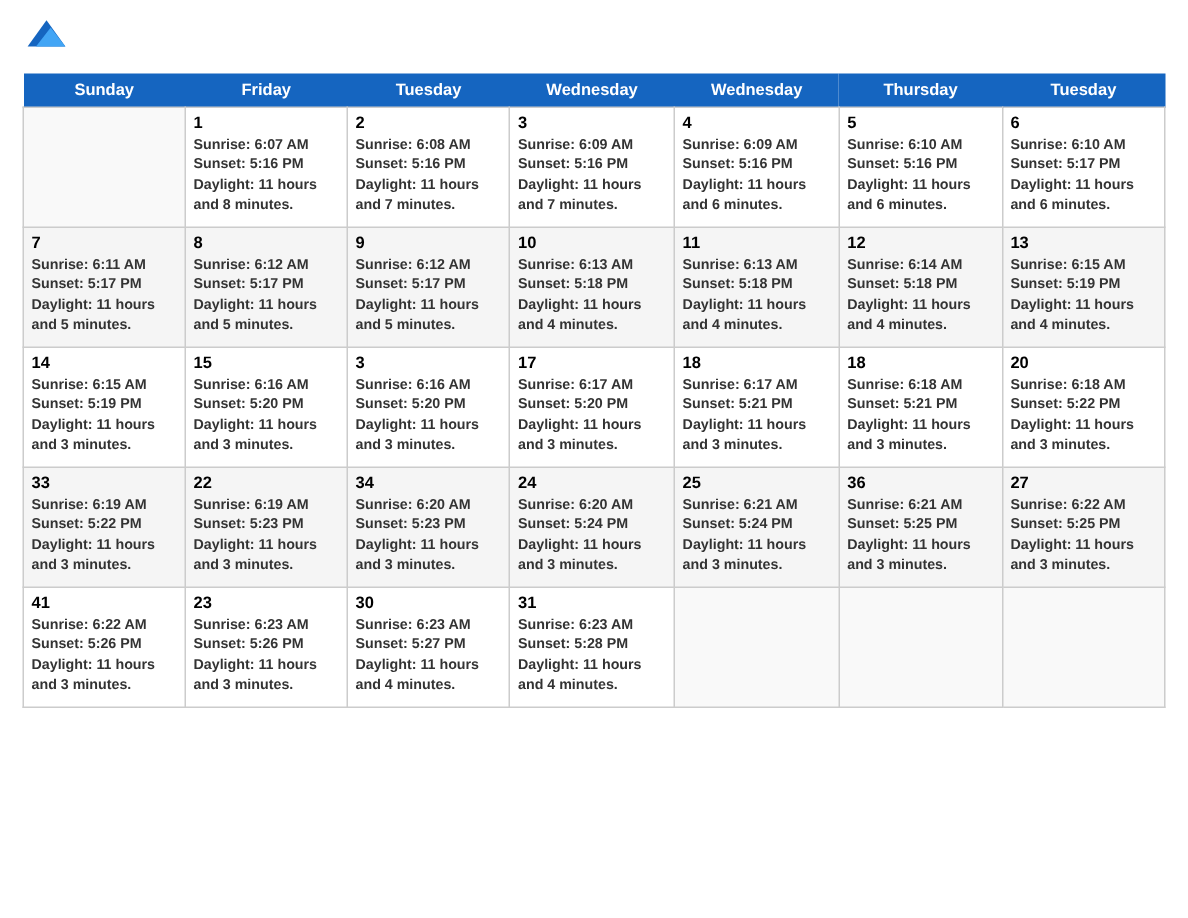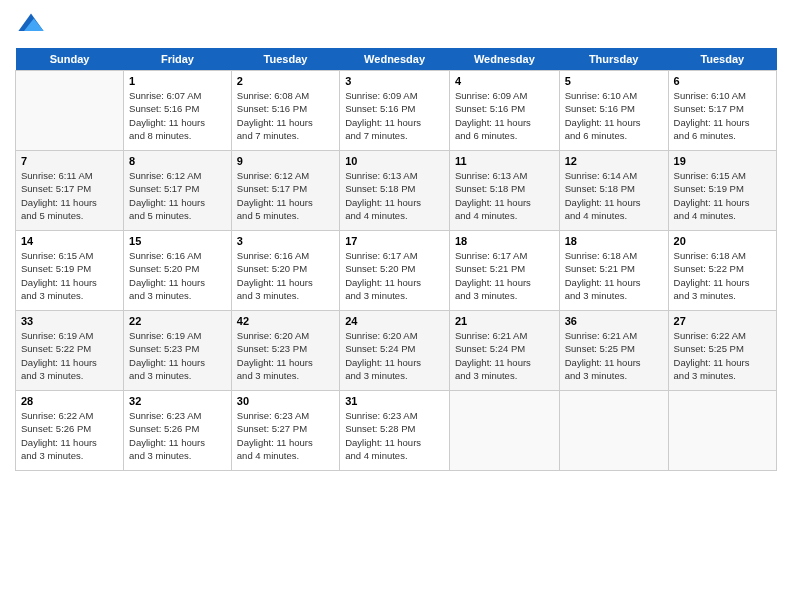--- a/index.html
+++ b/index.html
@@ -73,20 +73,21 @@
     .day-num {
       font-weight: bold;
       font-size: 11px;
       margin-bottom: 2px;
       display: block;
     }
     .day-info {
       color: #333;
       font-size: 9.5px;
       line-height: 1.4;
+      font-weight: bold;
     }
     .empty-cell {
       background: #f9f9f9;
     }
     tbody tr:nth-child(odd) td { background: #fff; }
     tbody tr:nth-child(even) td { background: #f5f5f5; }
     .empty-cell { background: #f9f9f9 !important; }
   </style>
 </head>
 <body>
@@ -172,21 +173,21 @@
           </td>
           <td>
             <span class="day-num">11</span>
             <div class="day-info">Sunrise: 6:13 AM<br>Sunset: 5:18 PM<br>Daylight: 11 hours<br>and 4 minutes.</div>
           </td>
           <td>
             <span class="day-num">12</span>
             <div class="day-info">Sunrise: 6:14 AM<br>Sunset: 5:18 PM<br>Daylight: 11 hours<br>and 4 minutes.</div>
           </td>
           <td>
-            <span class="day-num">19</span>
+            <span class="day-num">13</span>
             <div class="day-info">Sunrise: 6:15 AM<br>Sunset: 5:19 PM<br>Daylight: 11 hours<br>and 4 minutes.</div>
           </td>
         </tr>
         <tr>
           <td>
             <span class="day-num">14</span>
             <div class="day-info">Sunrise: 6:15 AM<br>Sunset: 5:19 PM<br>Daylight: 11 hours<br>and 3 minutes.</div>
           </td>
           <td>
             <span class="day-num">15</span>
@@ -216,47 +217,47 @@
         <tr>
           <td>
             <span class="day-num">33</span>
             <div class="day-info">Sunrise: 6:19 AM<br>Sunset: 5:22 PM<br>Daylight: 11 hours<br>and 3 minutes.</div>
           </td>
           <td>
             <span class="day-num">22</span>
             <div class="day-info">Sunrise: 6:19 AM<br>Sunset: 5:23 PM<br>Daylight: 11 hours<br>and 3 minutes.</div>
           </td>
           <td>
-            <span class="day-num">42</span>
+            <span class="day-num">34</span>
             <div class="day-info">Sunrise: 6:20 AM<br>Sunset: 5:23 PM<br>Daylight: 11 hours<br>and 3 minutes.</div>
           </td>
           <td>
             <span class="day-num">24</span>
             <div class="day-info">Sunrise: 6:20 AM<br>Sunset: 5:24 PM<br>Daylight: 11 hours<br>and 3 minutes.</div>
           </td>
           <td>
-            <span class="day-num">21</span>
+            <span class="day-num">25</span>
             <div class="day-info">Sunrise: 6:21 AM<br>Sunset: 5:24 PM<br>Daylight: 11 hours<br>and 3 minutes.</div>
           </td>
           <td>
             <span class="day-num">36</span>
             <div class="day-info">Sunrise: 6:21 AM<br>Sunset: 5:25 PM<br>Daylight: 11 hours<br>and 3 minutes.</div>
           </td>
           <td>
             <span class="day-num">27</span>
             <div class="day-info">Sunrise: 6:22 AM<br>Sunset: 5:25 PM<br>Daylight: 11 hours<br>and 3 minutes.</div>
           </td>
         </tr>
         <tr>
           <td>
-            <span class="day-num">28</span>
+            <span class="day-num">41</span>
             <div class="day-info">Sunrise: 6:22 AM<br>Sunset: 5:26 PM<br>Daylight: 11 hours<br>and 3 minutes.</div>
           </td>
           <td>
-            <span class="day-num">32</span>
+            <span class="day-num">23</span>
             <div class="day-info">Sunrise: 6:23 AM<br>Sunset: 5:26 PM<br>Daylight: 11 hours<br>and 3 minutes.</div>
           </td>
           <td>
             <span class="day-num">30</span>
             <div class="day-info">Sunrise: 6:23 AM<br>Sunset: 5:27 PM<br>Daylight: 11 hours<br>and 4 minutes.</div>
           </td>
           <td>
             <span class="day-num">31</span>
             <div class="day-info">Sunrise: 6:23 AM<br>Sunset: 5:28 PM<br>Daylight: 11 hours<br>and 4 minutes.</div>
           </td>

